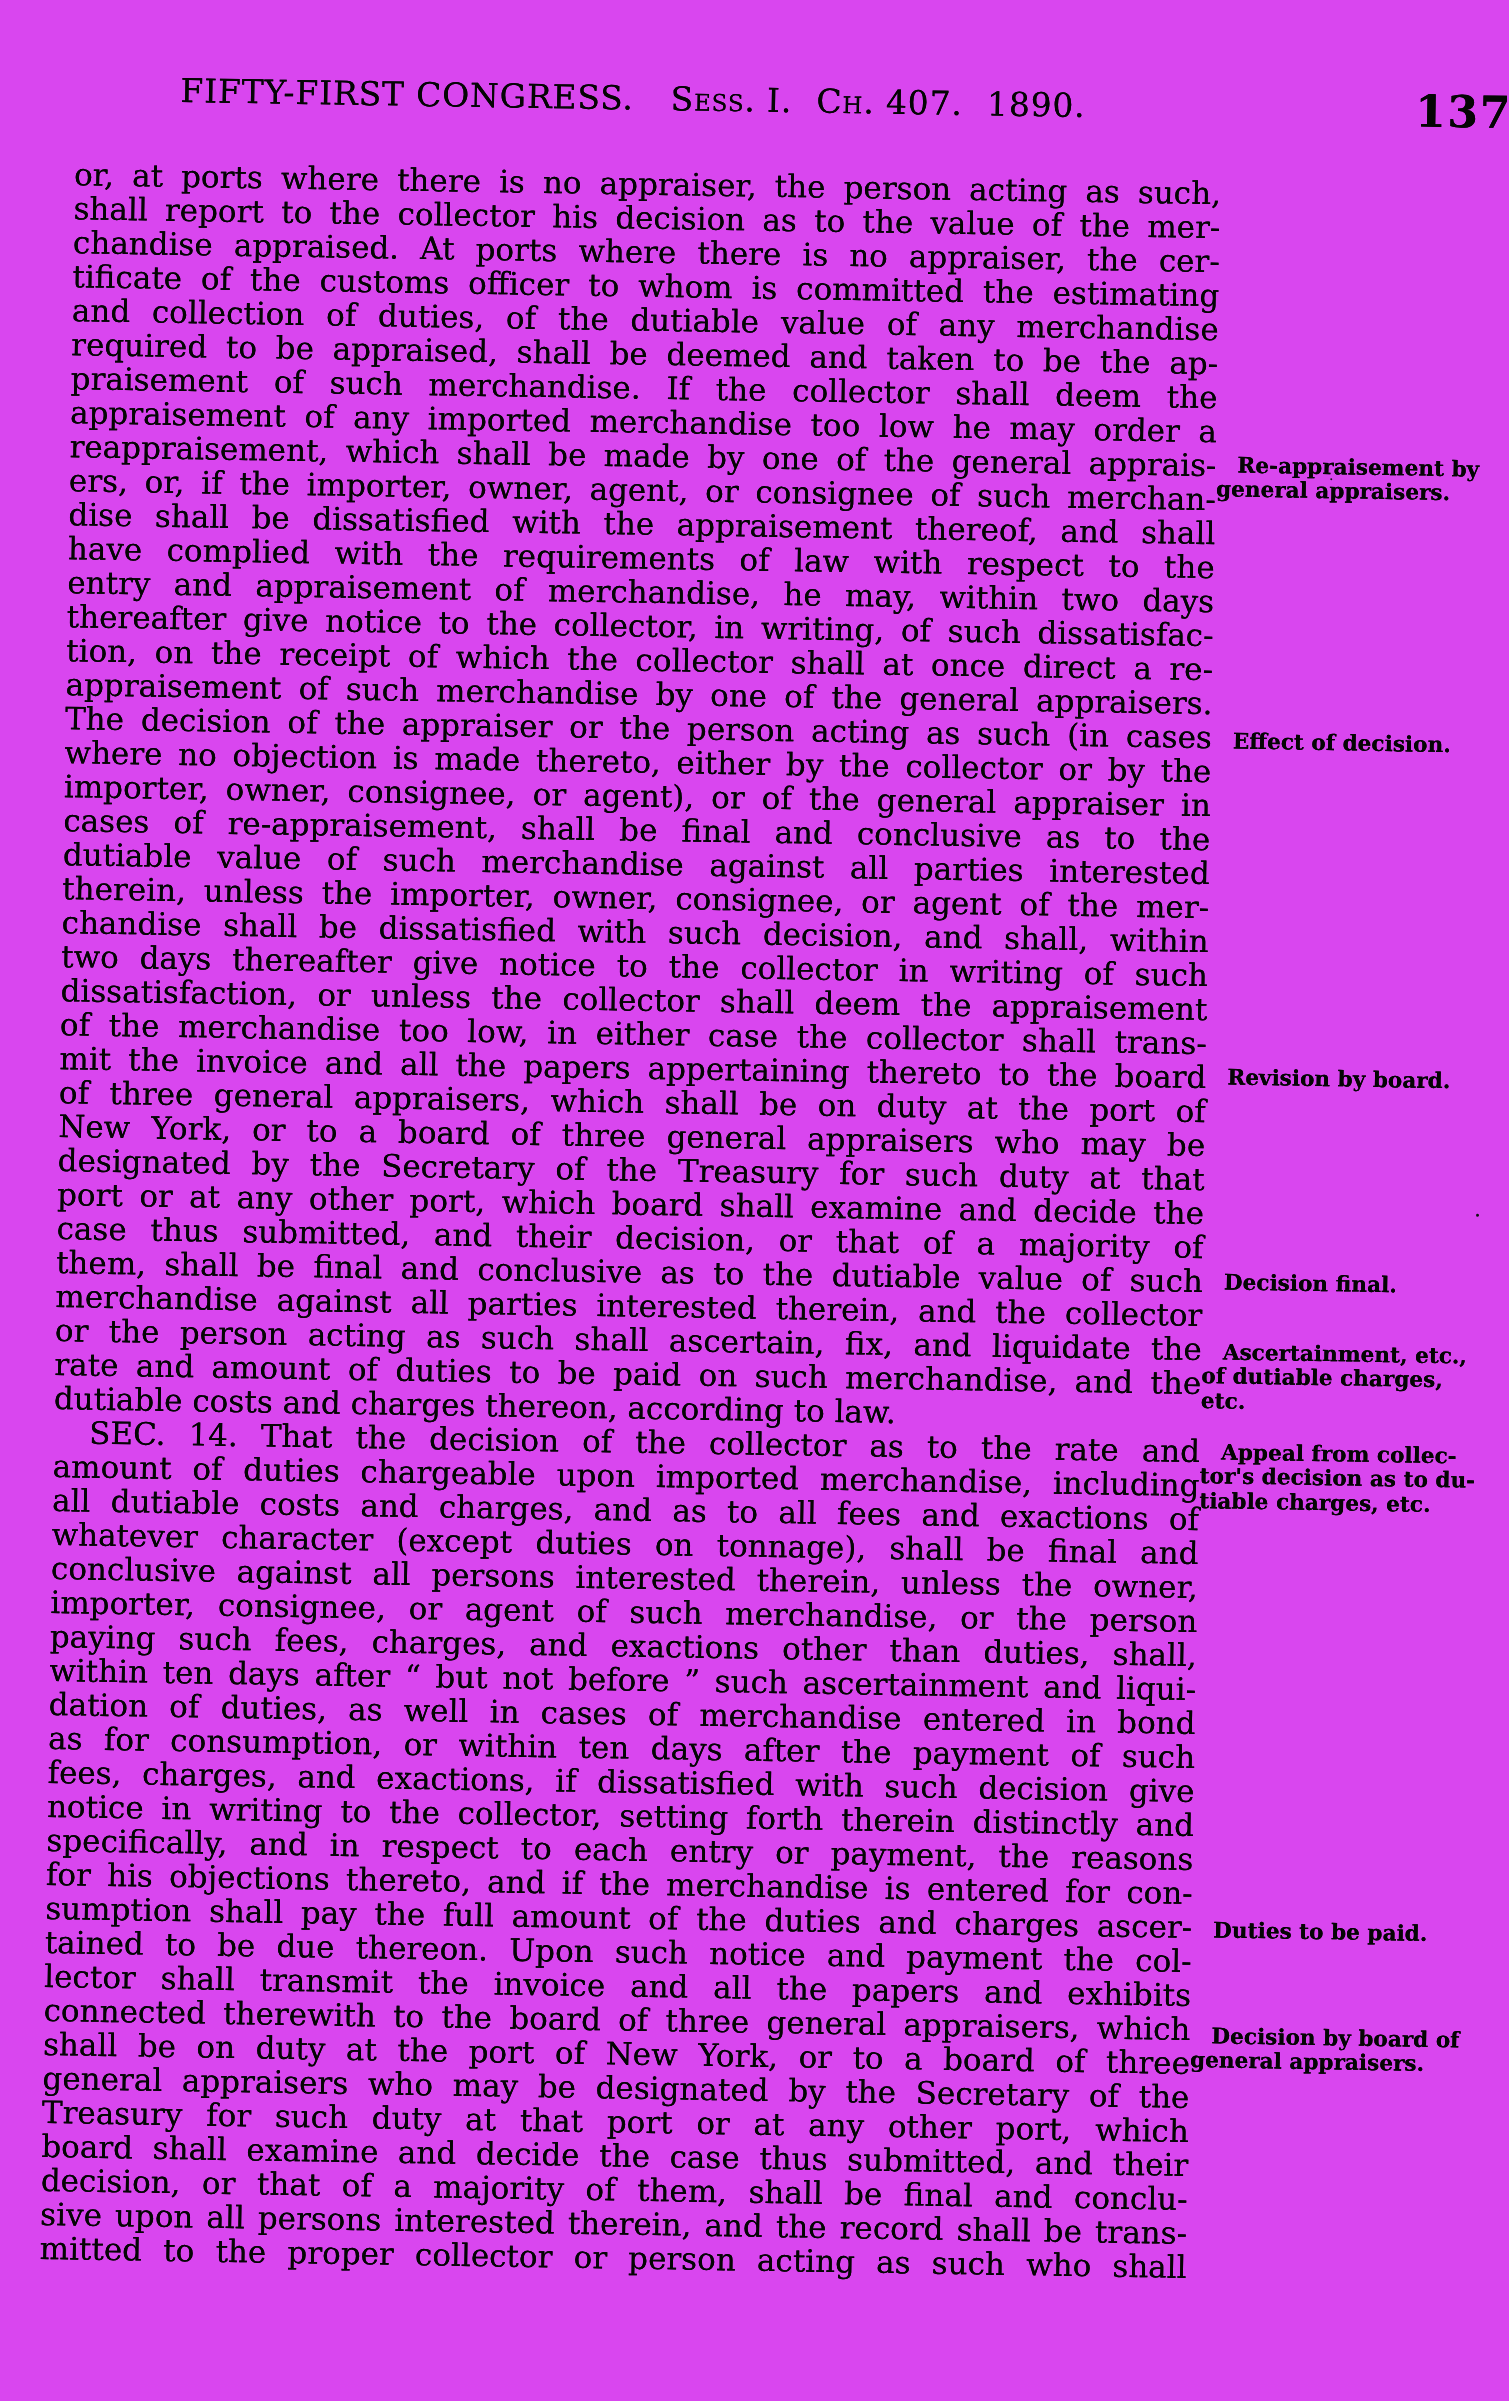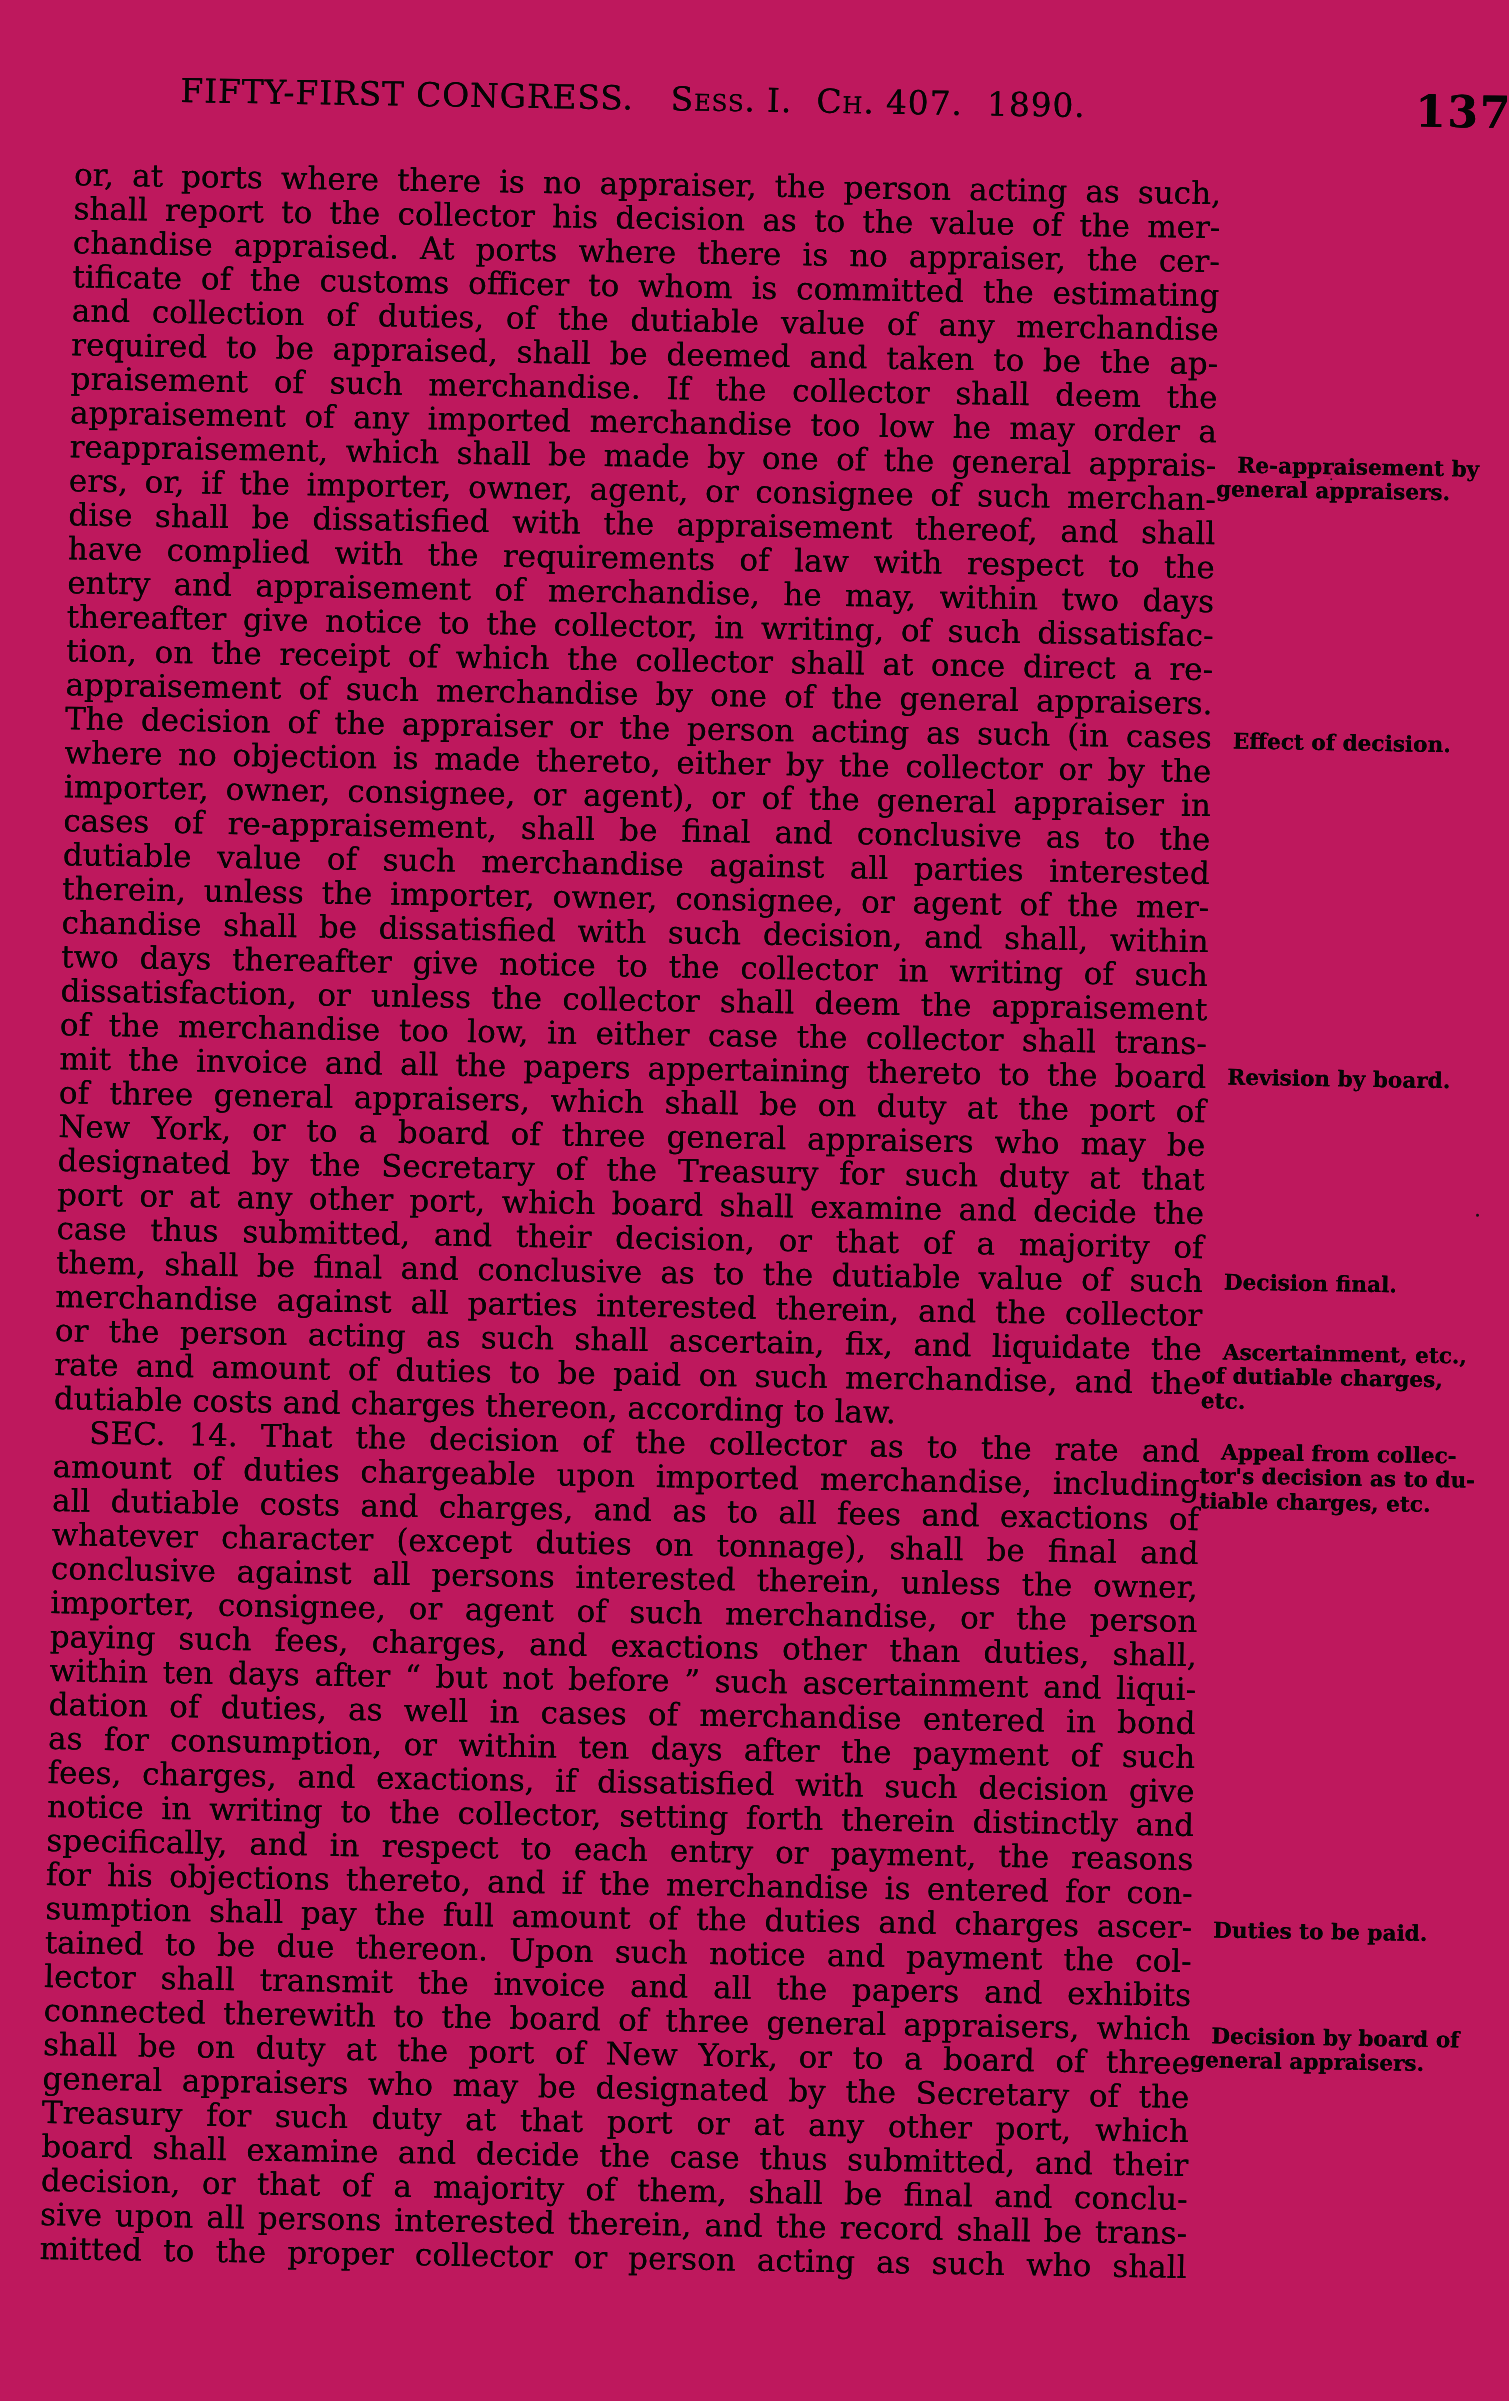--- a/index.html
+++ b/index.html
@@ -1,20 +1,20 @@
 <!DOCTYPE html>
 <html style="font-size:13px"><head>
 <meta charset="utf-8">
 <style>
   html, body { margin: 0; padding: 0; background: #ffffff; }
   .page {
     position: relative;
     width: 1509px;
     height: 2401px;
-    background: #be185d;
+    background: #d946ef;
     color: #050505;
     overflow: hidden;
     font-family: "DejaVu Serif", serif;
   }
   
   .sheet {
     position: absolute;
     left: 0; top: 0;
     width: 1509px;
     height: 2401px;

